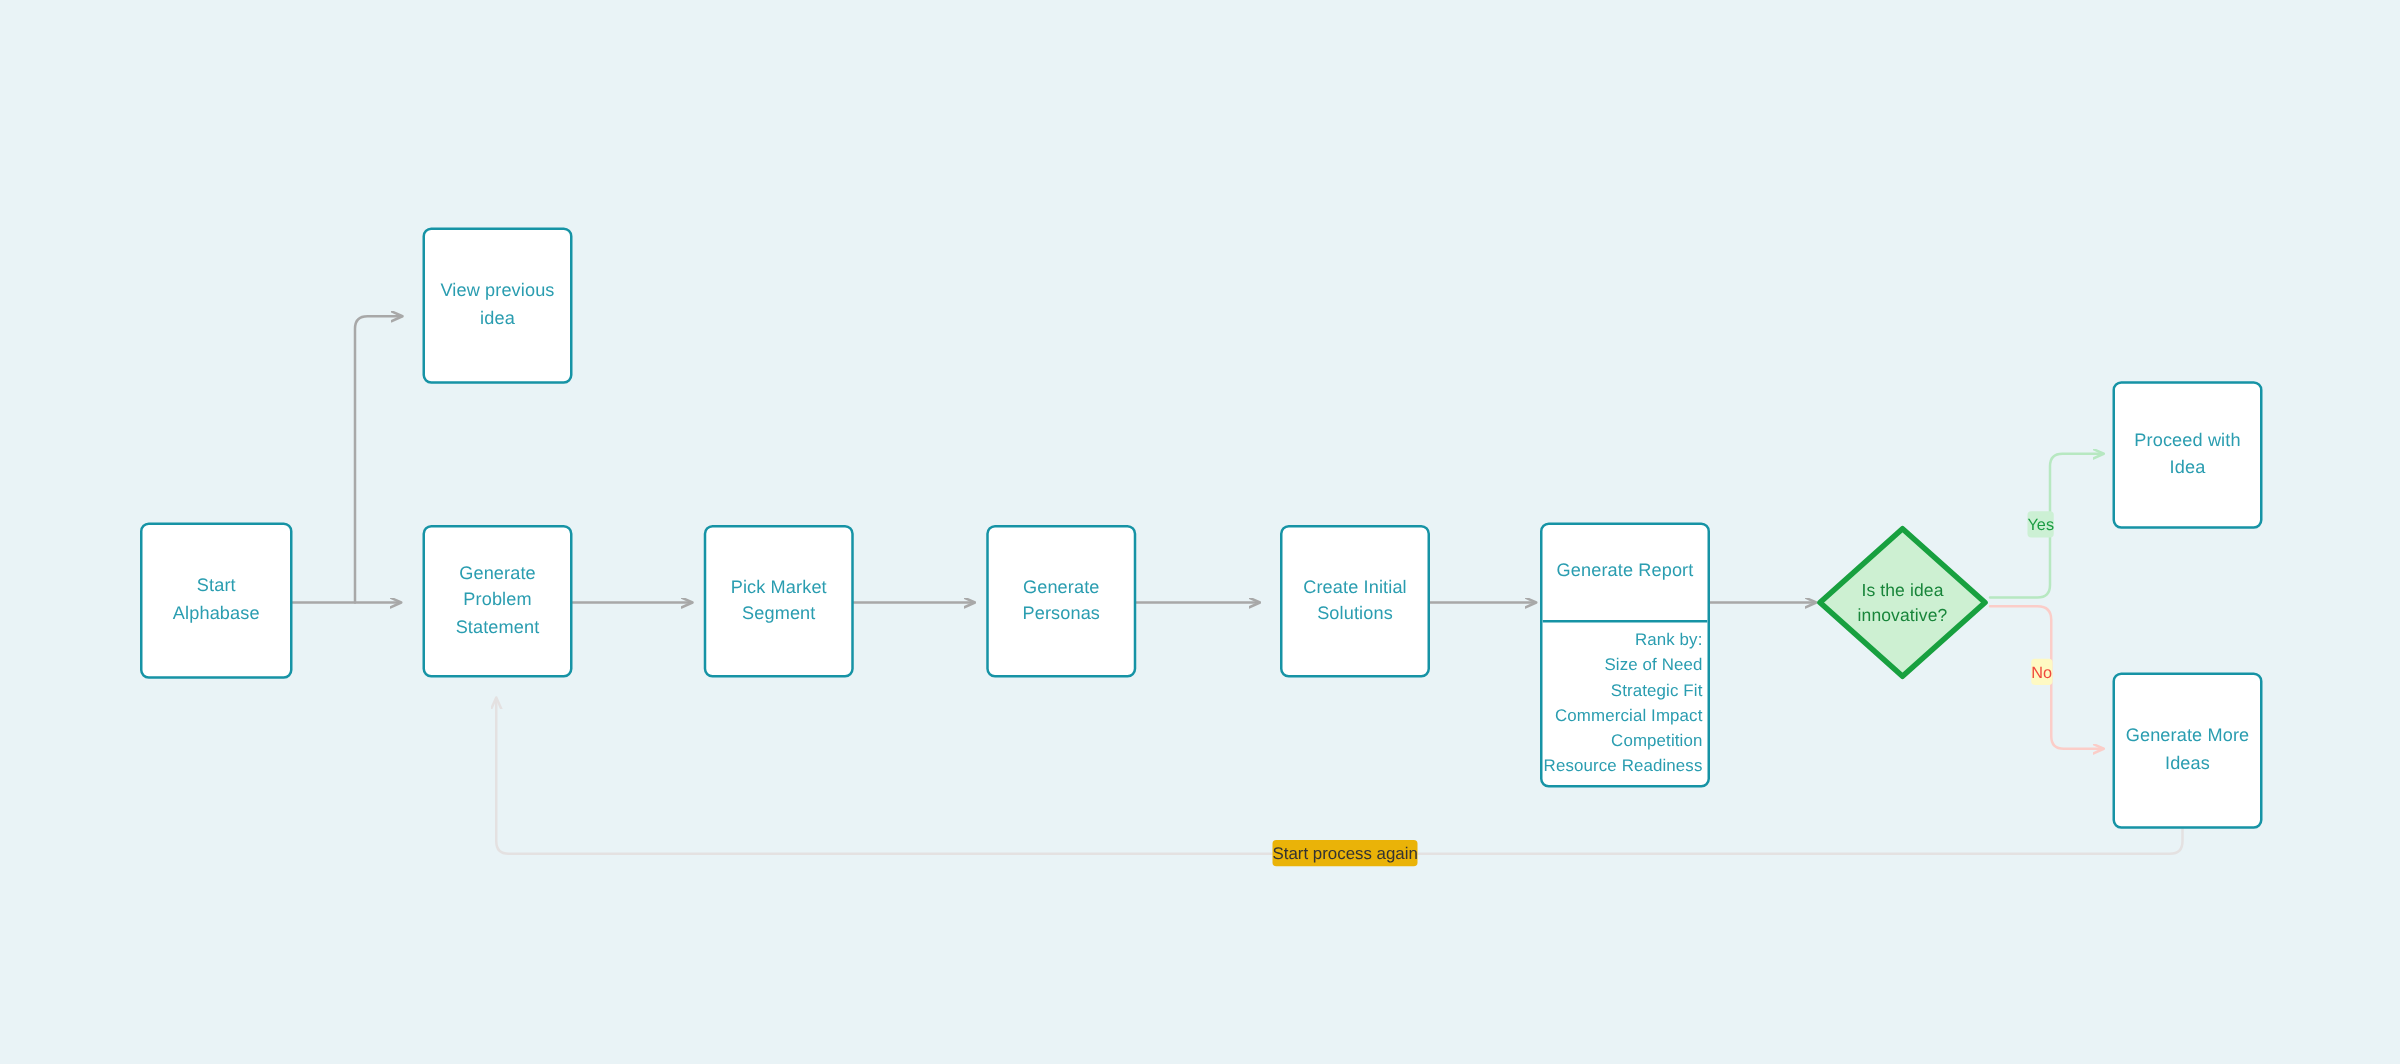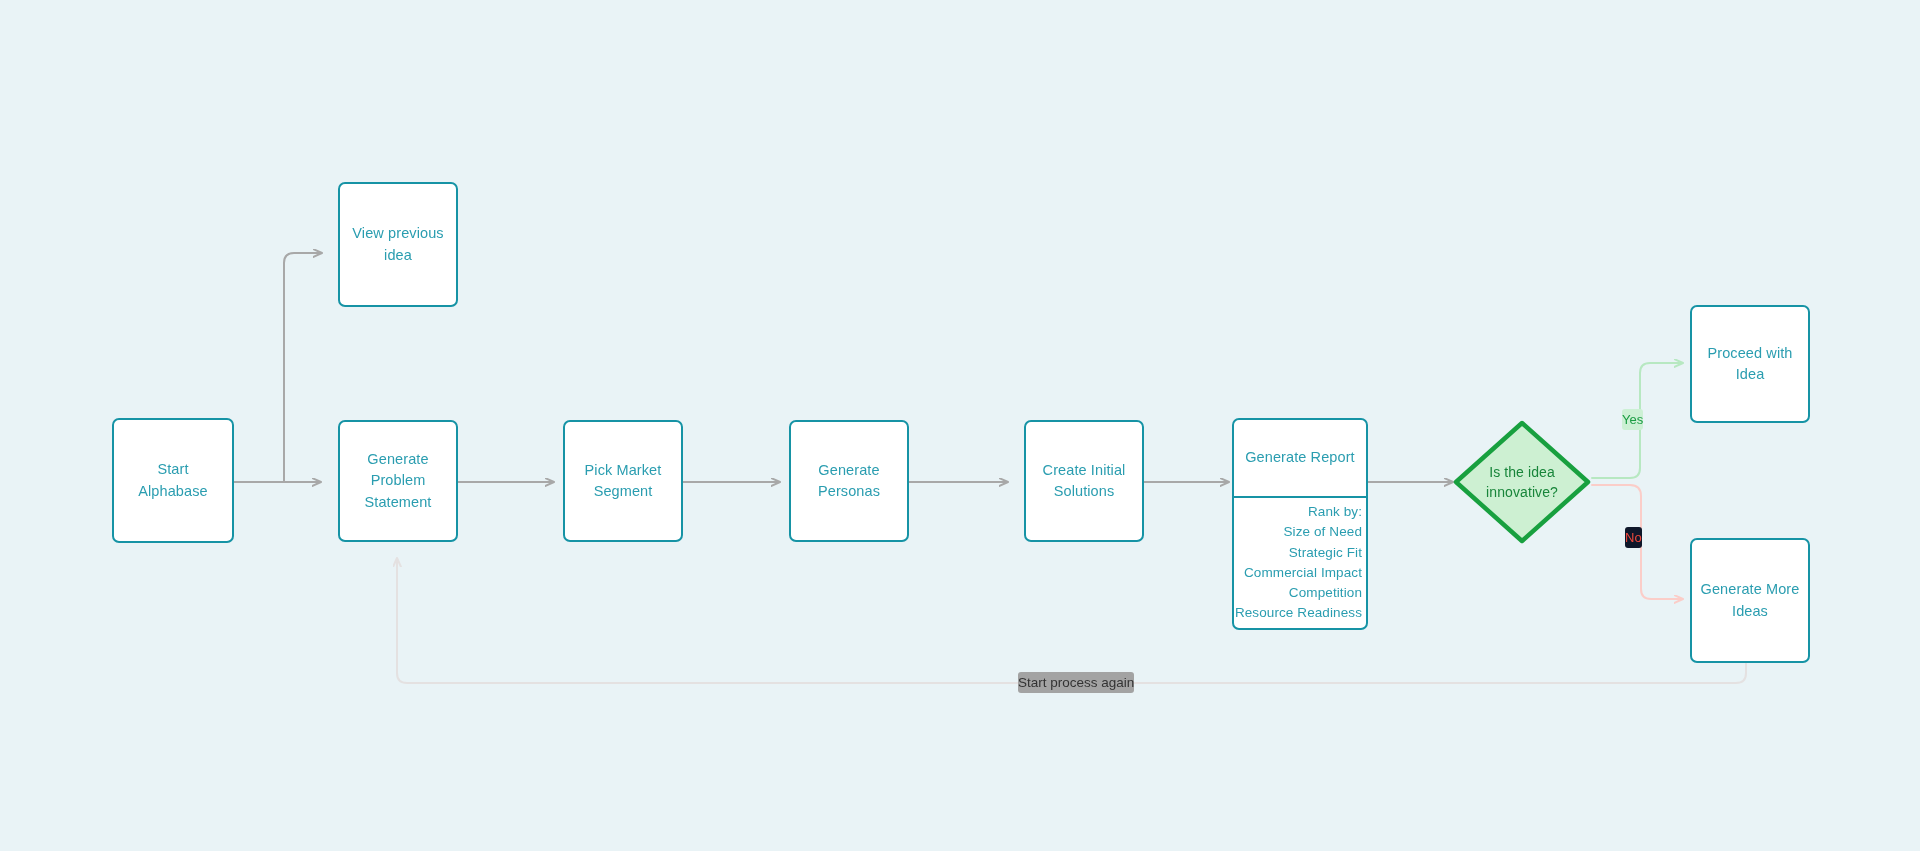--- a/index.html
+++ b/index.html
@@ -118,25 +118,25 @@
     font-size: 13px;
     border-radius: 3px;
     padding: 3px 0;
     white-space: nowrap;
   }
   .edge-label.yes {
     background: #ccf0d4;
     color: #1b9c43;
   }
   .edge-label.no {
-    background: #0f172a;
+    background: #fef9c3;
     color: #f0483c;
   }
   .edge-label.neutral {
-    background: #a3a3a3;
+    background: #eab308;
     color: #333333;
     font-size: 13.5px;
   }
 </style>
 </head>
 <body style="background: rgb(233, 243, 246);">
 
 <div id="canvas">
 
   <svg class="edges" viewBox="0 0 1920 851" xmlns="http://www.w3.org/2000/svg">

